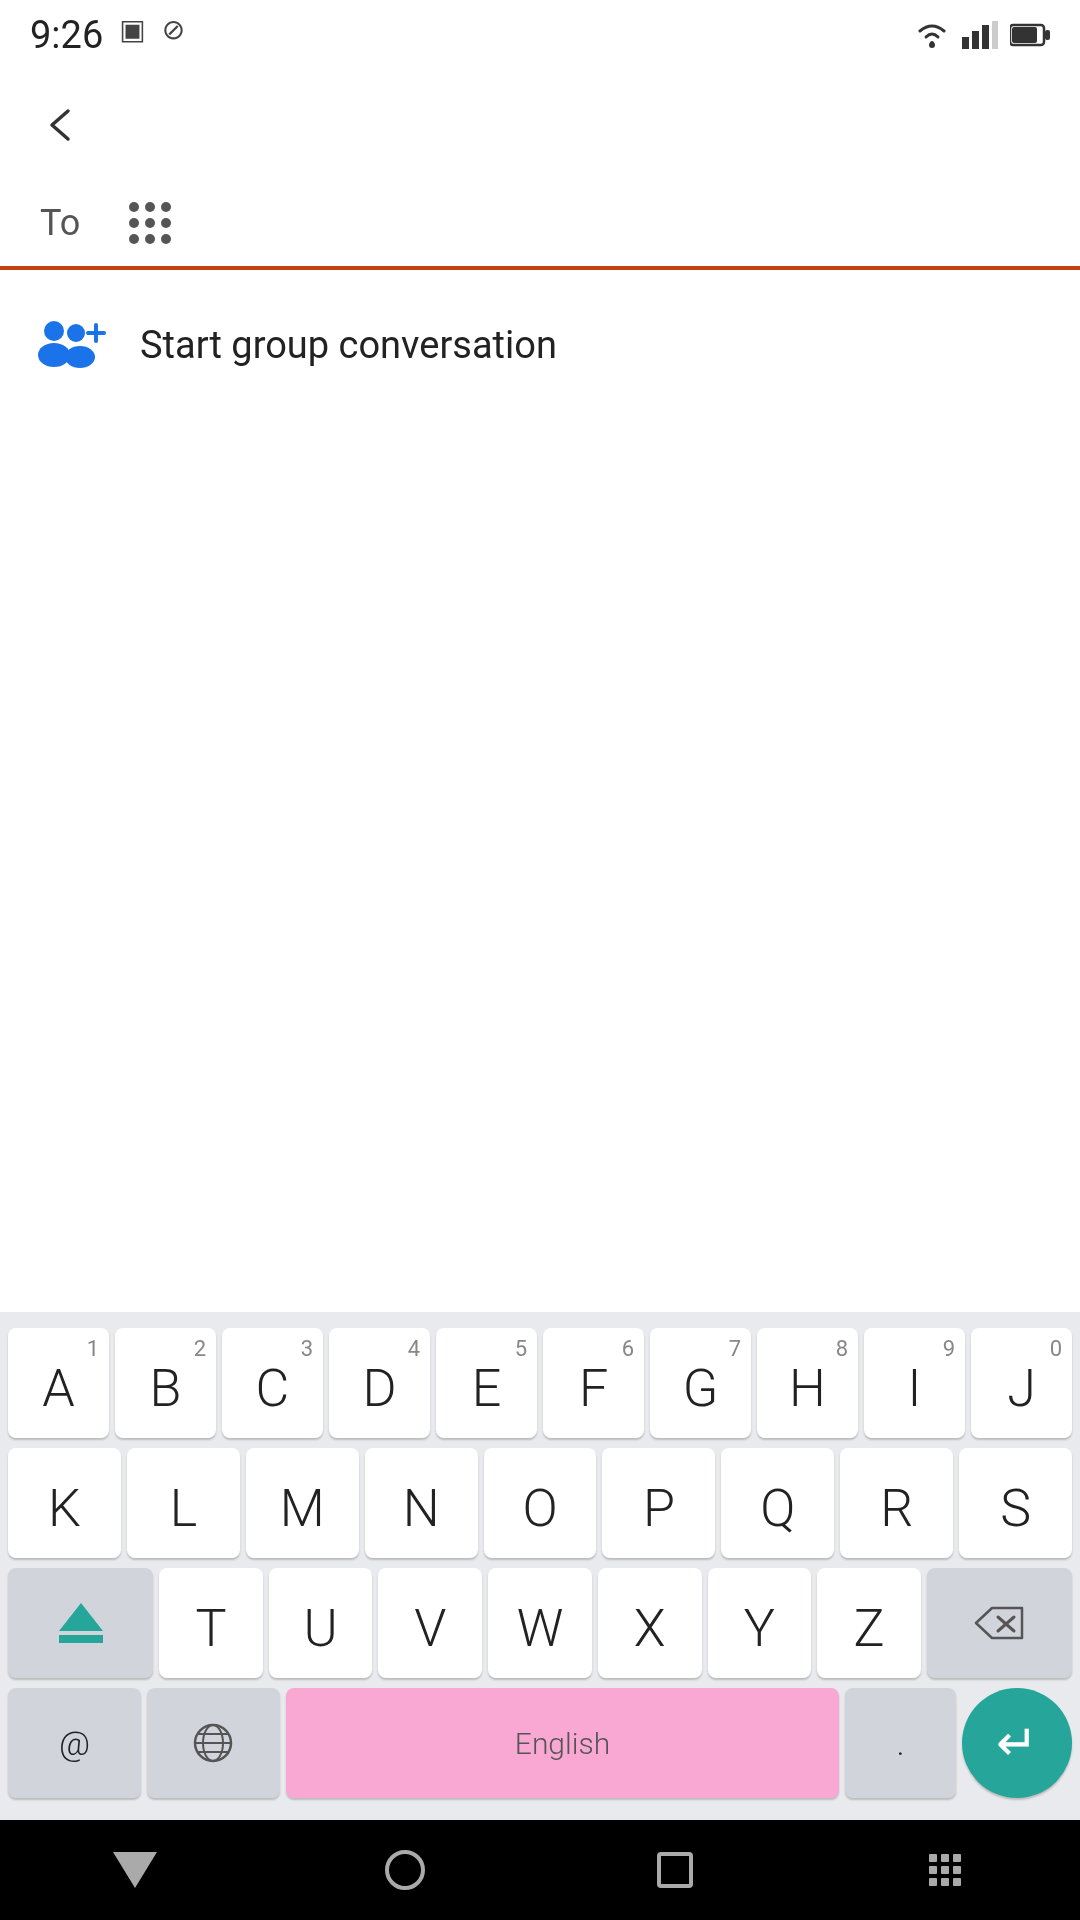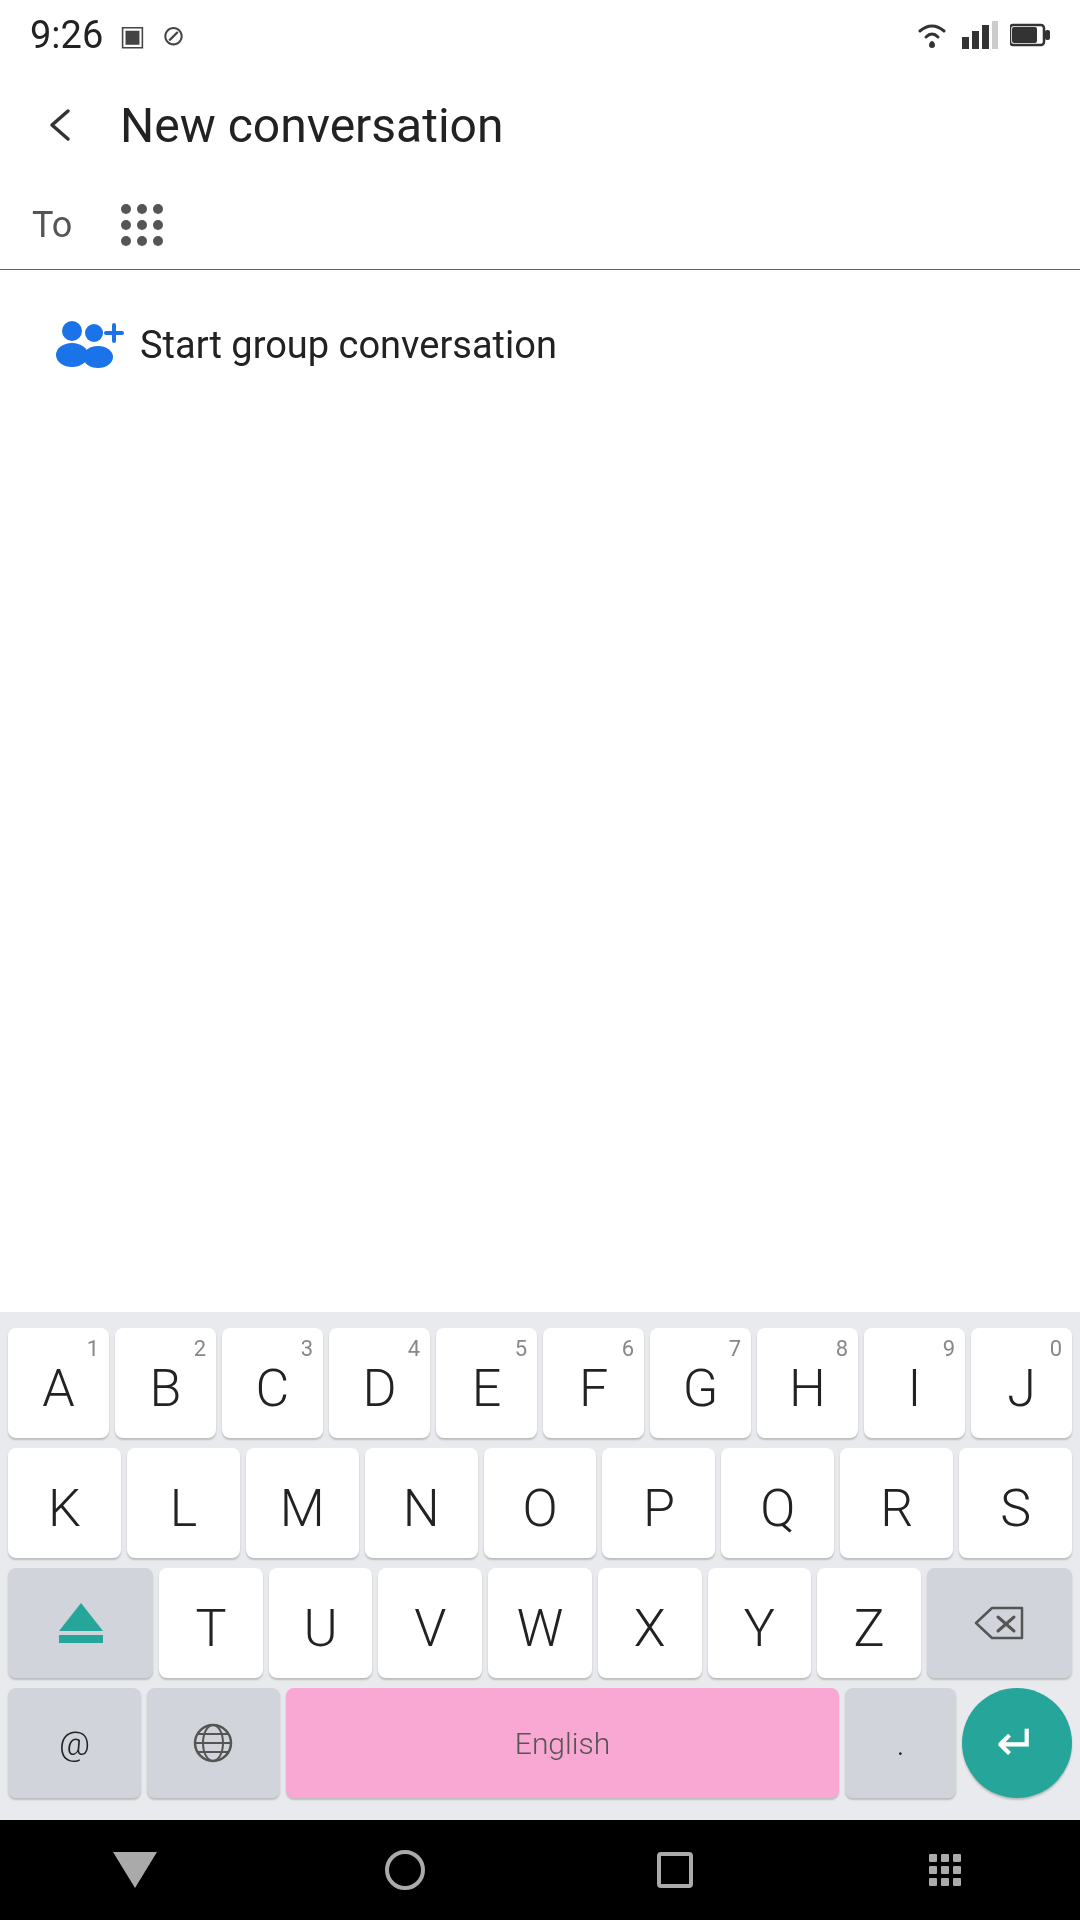--- a/index.html
+++ b/index.html
@@ -32,21 +32,21 @@
     }
 
     .status-icons {
       display: flex;
       align-items: center;
       gap: 12px;
     }
 
     .status-left {
       display: flex;
-      align-items: center;
+      align-items: flex-start;
       gap: 16px;
     }
 
     
     .app-bar {
       width: 100%;
       height: 110px;
       background: #fff;
       display: flex;
       align-items: center;
@@ -68,22 +68,22 @@
       font-weight: 400;
       color: #222;
     }
 
     
     .to-field {
       width: 100%;
       height: 90px;
       display: flex;
       align-items: center;
-      padding: 0 32px;
-      border-bottom: 1px solid #c2410c;
+      padding: 0 40px;
+      border-bottom: 4px solid #c2410c;
       gap: 20px;
     }
 
     .to-label {
       font-size: 36px;
       color: #555;
       width: 60px;
       flex-shrink: 0;
     }
 
@@ -124,22 +124,22 @@
     .content-area {
       width: 100%;
       padding: 20px 0;
     }
 
     .group-conv-item {
       width: 100%;
       height: 110px;
       display: flex;
       align-items: center;
-      padding: 0 48px;
-      gap: 12px;
+      padding: 0 30px;
+      gap: 30px;
       cursor: pointer;
     }
 
     .group-icon {
       width: 80px;
       height: 60px;
       display: flex;
       align-items: center;
       justify-content: center;
       position: relative;
@@ -381,21 +381,20 @@
     </svg>
   </div>
 </div>
 
 <div class="app-bar">
   <div class="back-btn">
     <svg width="40" height="40" viewBox="0 0 40 40">
       <path d="M28 6 L12 20 L28 34" stroke="#333" stroke-width="3.5" fill="none" stroke-linecap="round" stroke-linejoin="round"></path>
     </svg>
   </div>
-  <span class="app-title">New conversation</span>
 </div>
 
 <div class="to-field">
   <span class="to-label">To</span>
   <div class="keypad-btn">
     <div class="keypad-dots">
       <div class="keypad-dot"></div>
       <div class="keypad-dot"></div>
       <div class="keypad-dot"></div>
       <div class="keypad-dot"></div>

